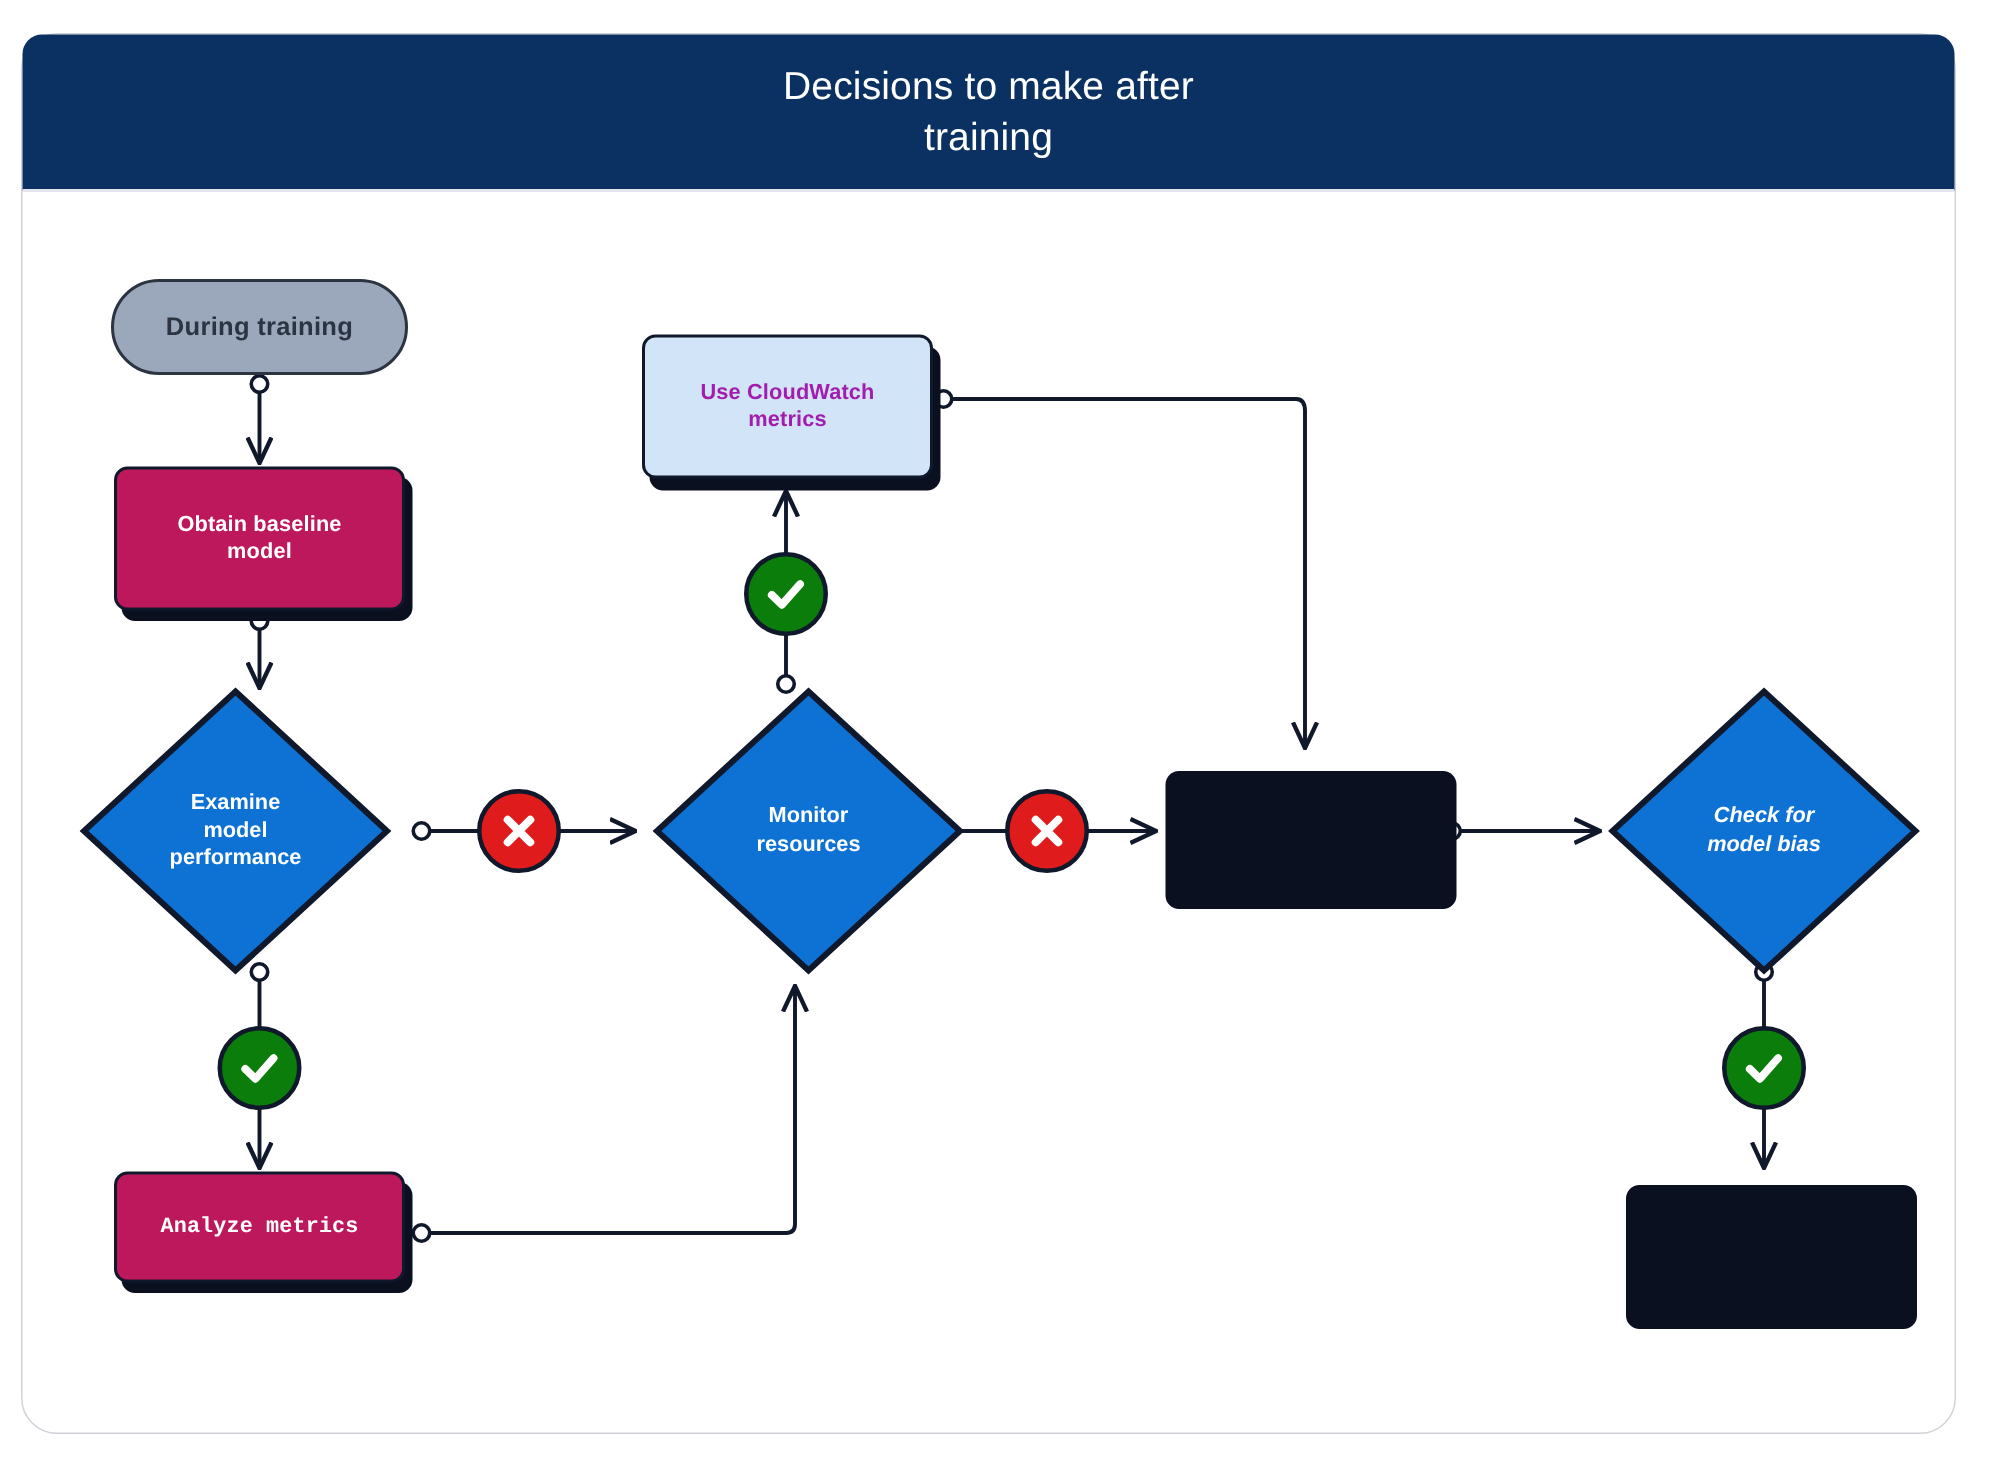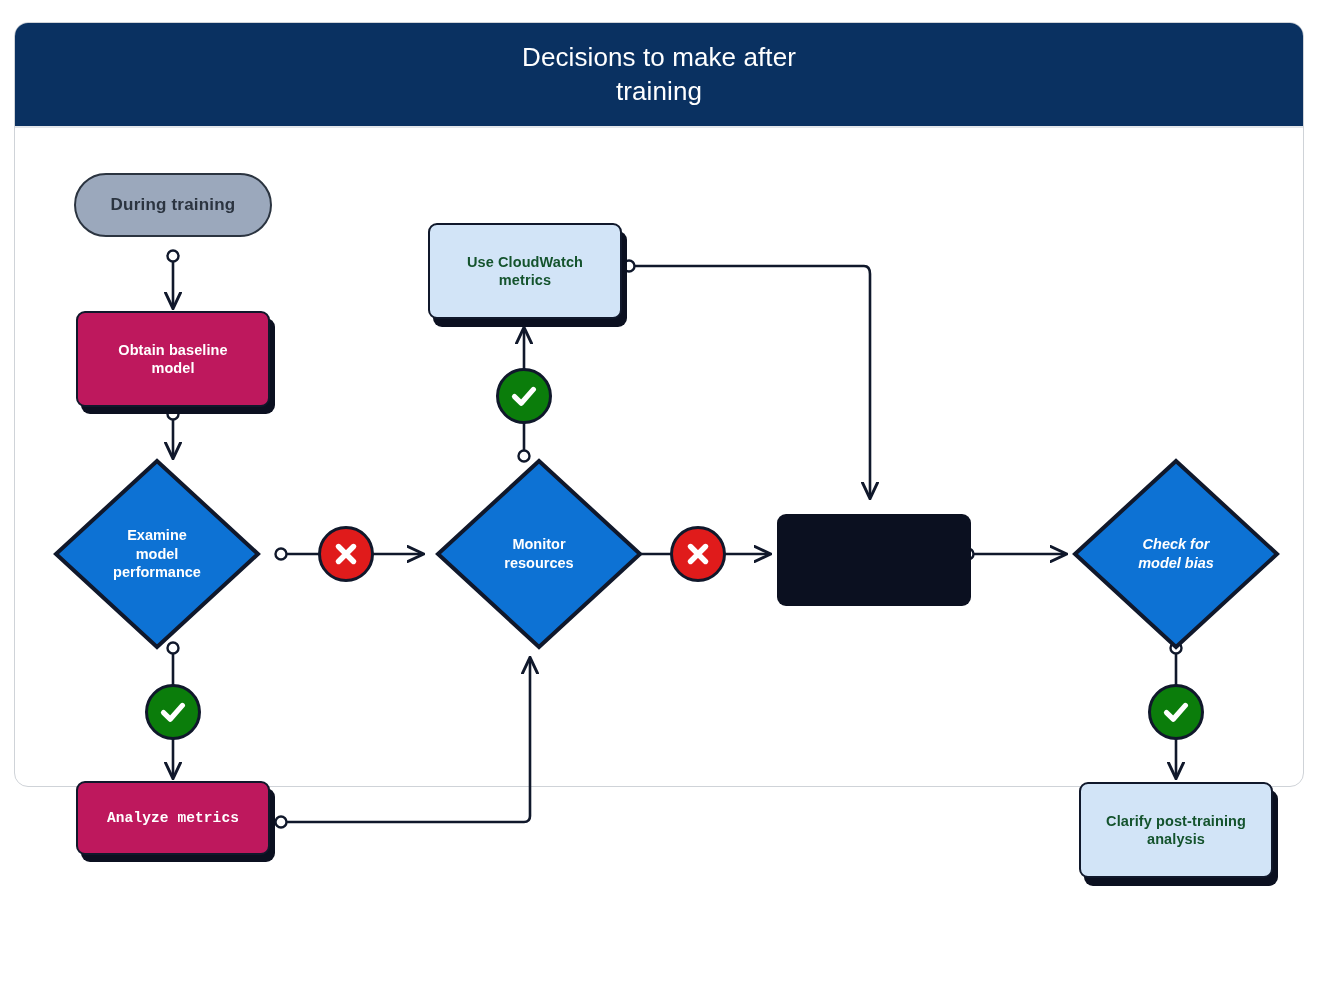--- a/index.html
+++ b/index.html
@@ -14,24 +14,24 @@
     height: 987px;
     background: #ffffff;
     overflow: hidden;
   }
   
   .card {
     position: absolute;
     left: 14px;
     top: 22px;
     width: 1290px;
-    height: 765px;
+    height: 934px;
     box-sizing: border-box;
     border: 1px solid #cfd3d8;
-    border-radius: 14px;
+    border-radius: 24px;
     background: #ffffff;
   }
   .card-header {
     position: absolute;
     left: 0;
     top: 0;
     width: 100%;
     height: 105px;
     box-sizing: border-box;
     background: #0a3161;
@@ -79,21 +79,21 @@
     white-space: pre-line;
   }
   
   .proc {
     border: 2px solid #10182b;
     border-radius: 9px;
     font-size: 14.5px;
     letter-spacing: .1px;
   }
   .proc.blue   { background: #be185d; color: #ffffff; }
-  .proc.lblue  { background: #d2e4f7; color: #14532d; justify-content: center; }
+  .proc.lblue  { background: #d2e4f7; color: #a21caf; justify-content: center; }
   .shadow {
     position: absolute;
     border-radius: 9px;
     background: #0b1020;
     z-index: 0;
   }
   .proc { z-index: 2; }
   
   .pill {
     border: 2px solid #2b3440;
@@ -191,21 +191,21 @@
           <circle cx="614" cy="138" r="5.5" fill="#ffffff" stroke="#10182b" stroke-width="2.4"></circle>
 
           <path d="M 958,426 L 1051,426" marker-end="url(#arrow)"></path>
           <circle cx="953" cy="426" r="5.5" fill="#ffffff" stroke="#10182b" stroke-width="2.4"></circle>
 
           <path d="M 1161,522 L 1161,650" marker-end="url(#arrow)"></path>
           <circle cx="1161" cy="520" r="5.5" fill="#ffffff" stroke="#10182b" stroke-width="2.4"></circle>
         </g>
       </svg>
 
-      <div class="node pill" style="left:59px; top:45px; width:198px; height:64px;">
+      <div class="node pill" style="left:59px; top:58px; width:198px; height:64px;">
         <span>During training</span>
       </div>
 
       <div class="shadow" style="left:66px; top:190px; width:194px; height:96px;"></div>
       <div class="node proc blue" style="left:61px; top:183px; width:194px; height:96px;">
         <span>Obtain baseline
 model</span>
       </div>
 
       <div class="diamond-wrap" style="left:38px; top:330px; width:208px; height:192px;">
@@ -240,24 +240,20 @@
 
       <div class="diamond-wrap" style="left:1057px; top:330px; width:208px; height:192px;font-style:italic;">
         <svg class="diamond-shape" viewBox="0 0 208 192" preserveAspectRatio="none">
           <polygon points="104,3 205,96 104,189 3,96" fill="#0d72d4" stroke="#10182b" stroke-width="4"></polygon>
         </svg>
         <div class="diamond-label">Check for
 model bias</div>
       </div>
 
       <div class="shadow" style="left:1069px; top:662px; width:194px; height:96px;"></div>
-      <div class="node proc lblue" style="left:1064px; top:654px; width:194px; height:96px;">
-        <span>Clarify post-training
-analysis</span>
-      </div>
 
       <div class="badge yes" style="left:130px; top:556px;">
         <svg width="34" height="34" viewBox="0 0 34 34">
           <path d="M7.5 17.6 L14.2 24.2 L26.4 10.4" fill="none" stroke="#ffffff" stroke-width="5.2" stroke-linecap="round" stroke-linejoin="round"></path>
         </svg>
       </div>
 
       <div class="badge no" style="left:303px; top:398px;">
         <svg width="30" height="30" viewBox="0 0 30 30">
           <path d="M7.5 7.5 L22.5 22.5 M22.5 7.5 L7.5 22.5" fill="none" stroke="#ffffff" stroke-width="5.4" stroke-linecap="round"></path>

